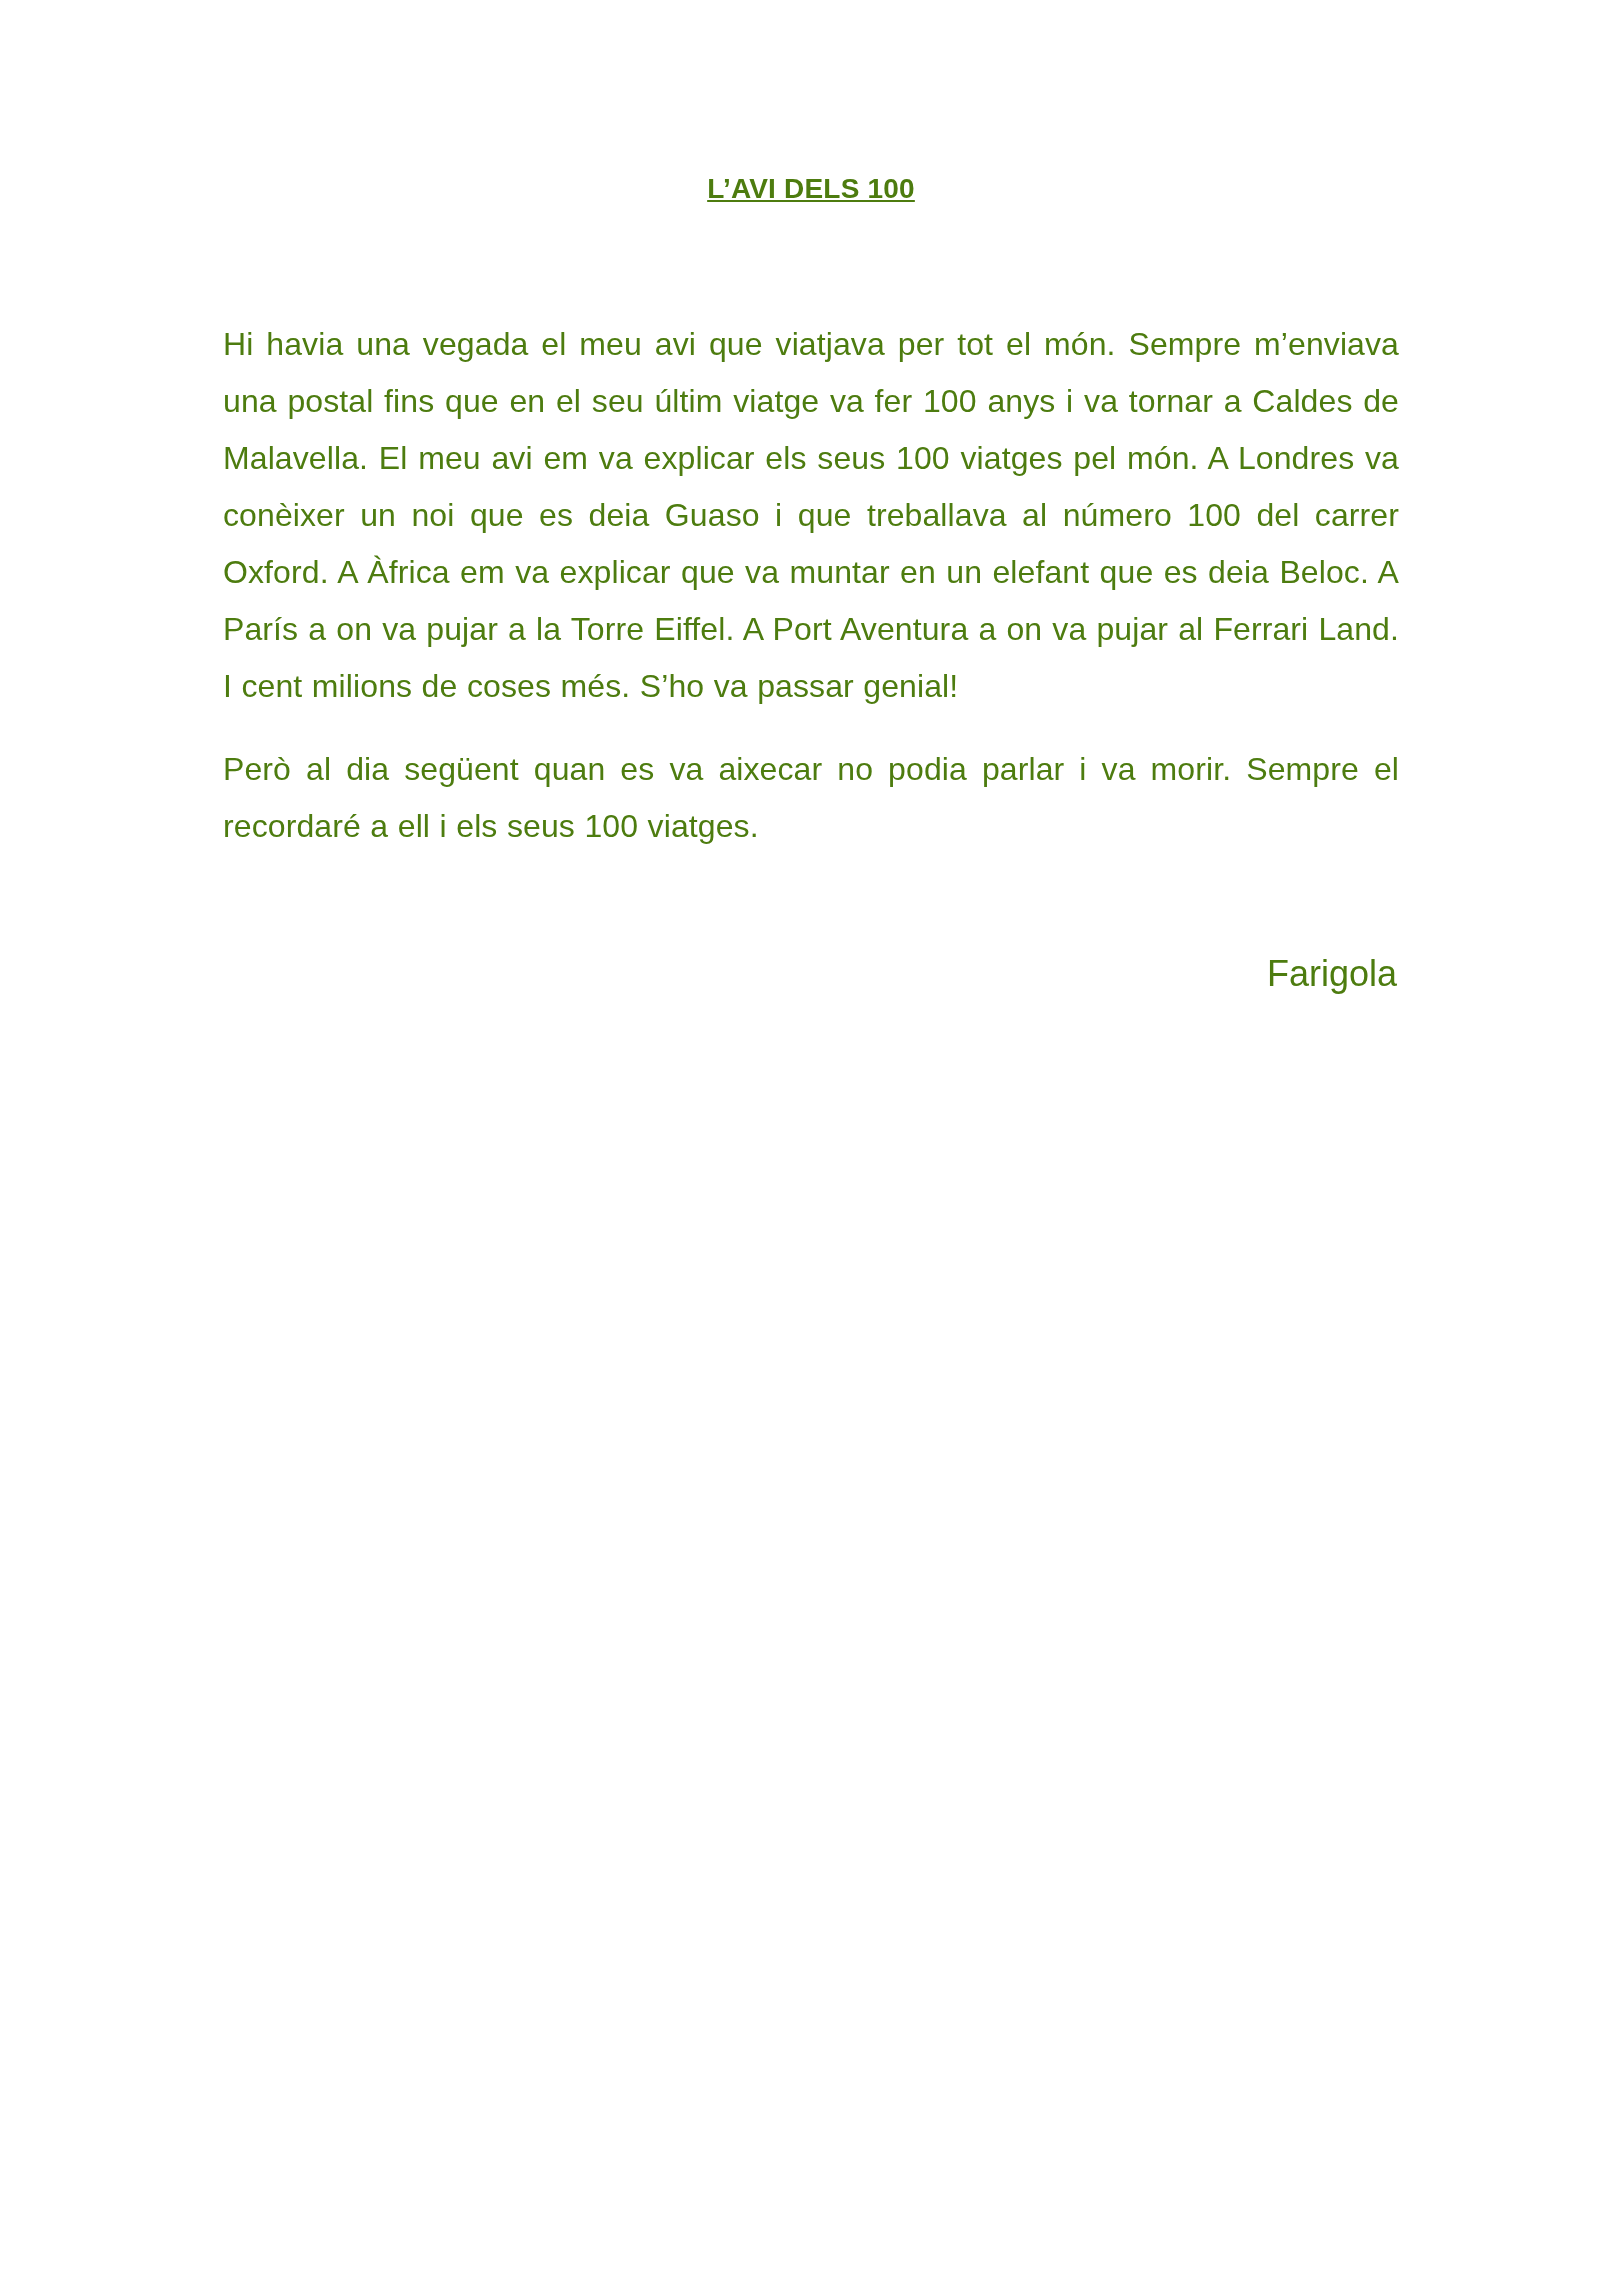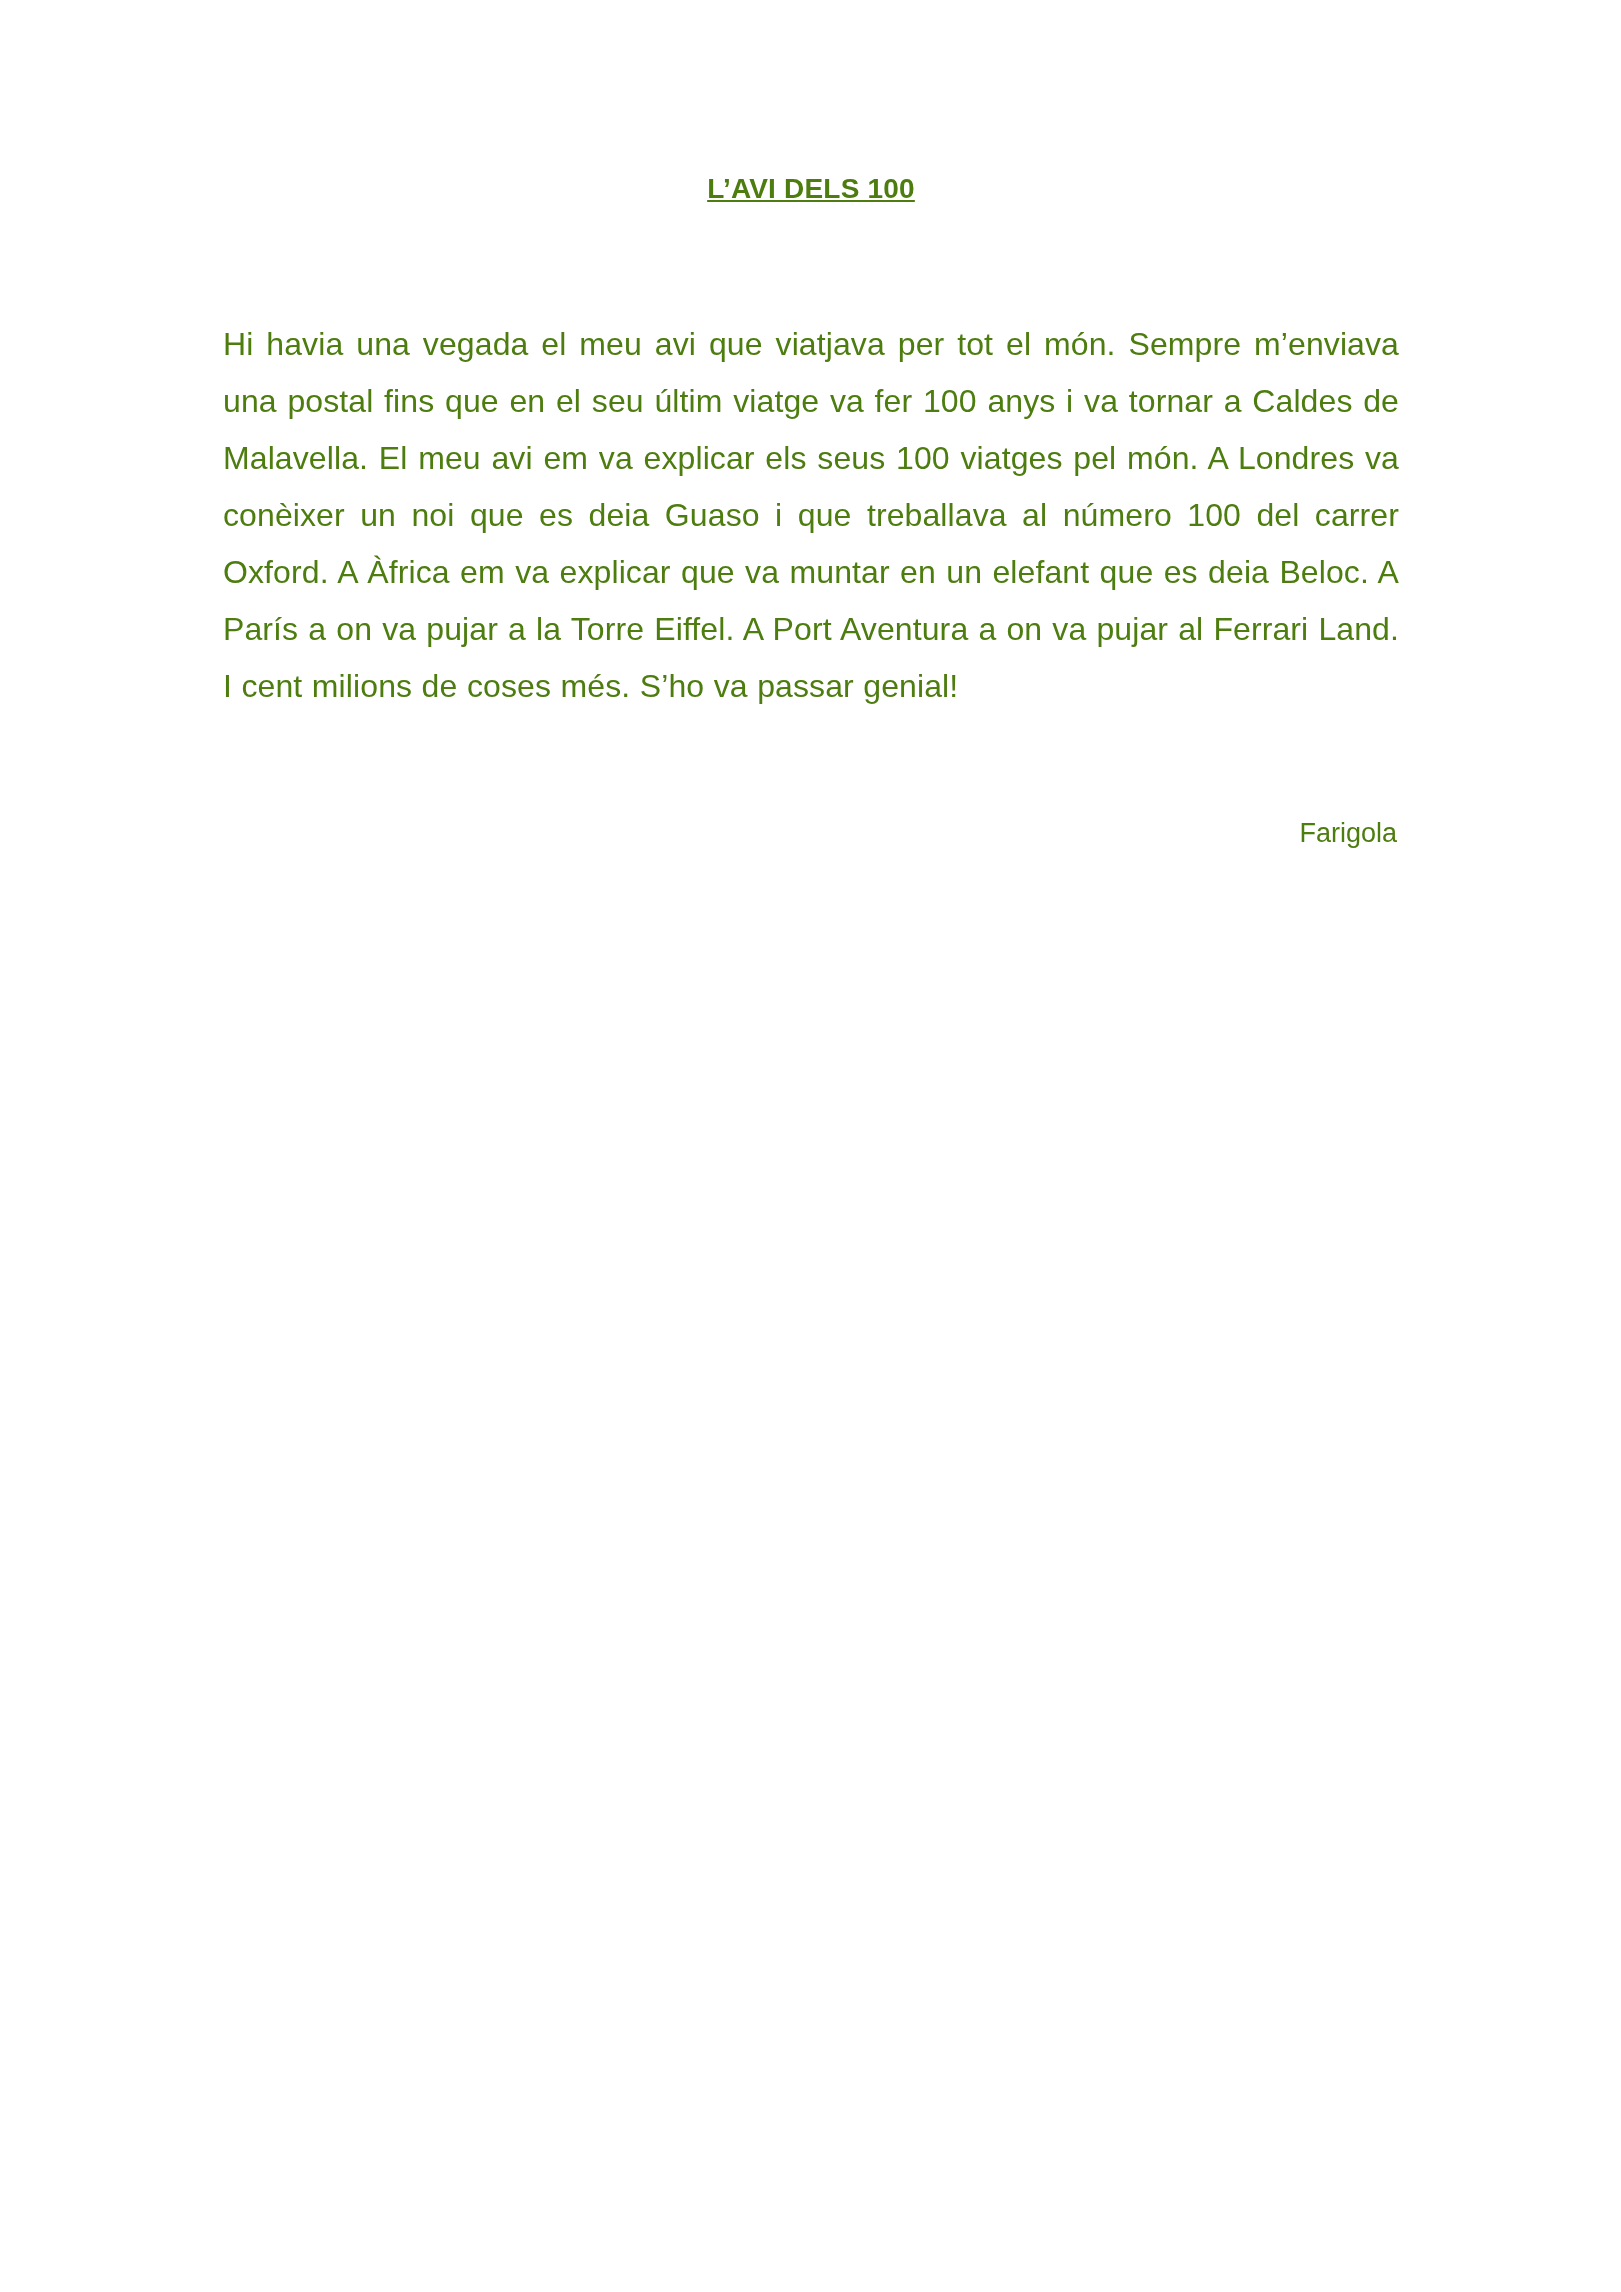--- a/index.html
+++ b/index.html
@@ -44,35 +44,36 @@
     letter-spacing: 0.1px;
     word-spacing: 0.5px;
   }
   .para.last-para {
     margin-bottom: 0;
   }
   
   .signature {
     margin-top: 96px;
     text-align: right;
-    font-size: 27px;
+    font-size: 36px;
     line-height: 45px;
     padding-right: 2px;
   }
 </style>
 </head>
 <body>
 
 <div class="page">
   <div class="content">
 
     <h1 class="doc-title">L’AVI DELS 100</h1>
 
     <div class="body-block">
       <p class="para">Hi havia una vegada el meu avi que viatjava per tot el món. Sempre m’enviava una postal fins que en el seu últim viatge va fer 100 anys i va tornar a Caldes de Malavella.  El meu avi em va explicar els seus 100 viatges pel món. A Londres va conèixer un noi que es deia Guaso i que treballava al número 100 del carrer Oxford. A Àfrica em va explicar que va muntar en un elefant que es deia Beloc. A París a on va pujar a la Torre Eiffel. A Port Aventura a on va pujar al Ferrari Land. I cent milions de coses més. S’ho va passar genial!</p>
 
+      <p class="para last-para">Però al dia següent quan es va aixecar no podia parlar i va  morir. Sempre el recordaré a ell i els seus 100 viatges.</p>
     </div>
 
     <div class="signature">Farigola</div>
 
   </div>
 </div>
 
 
 </body></html>

